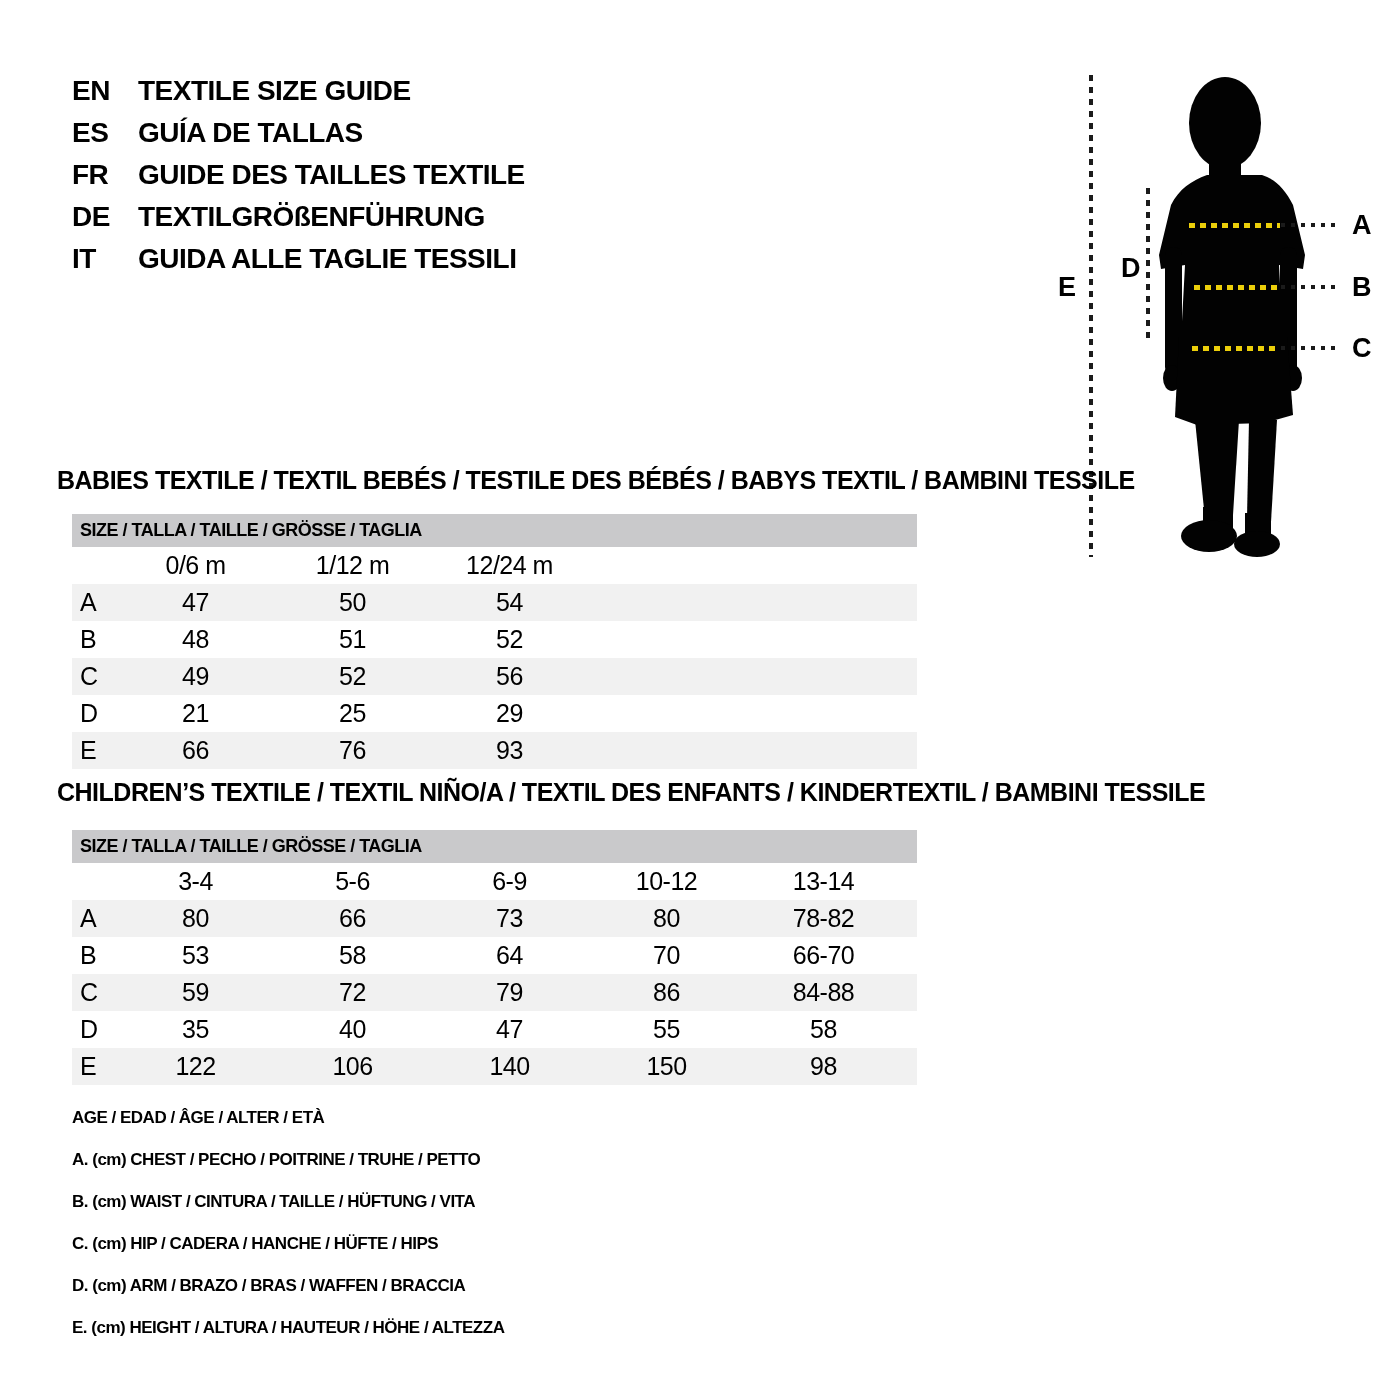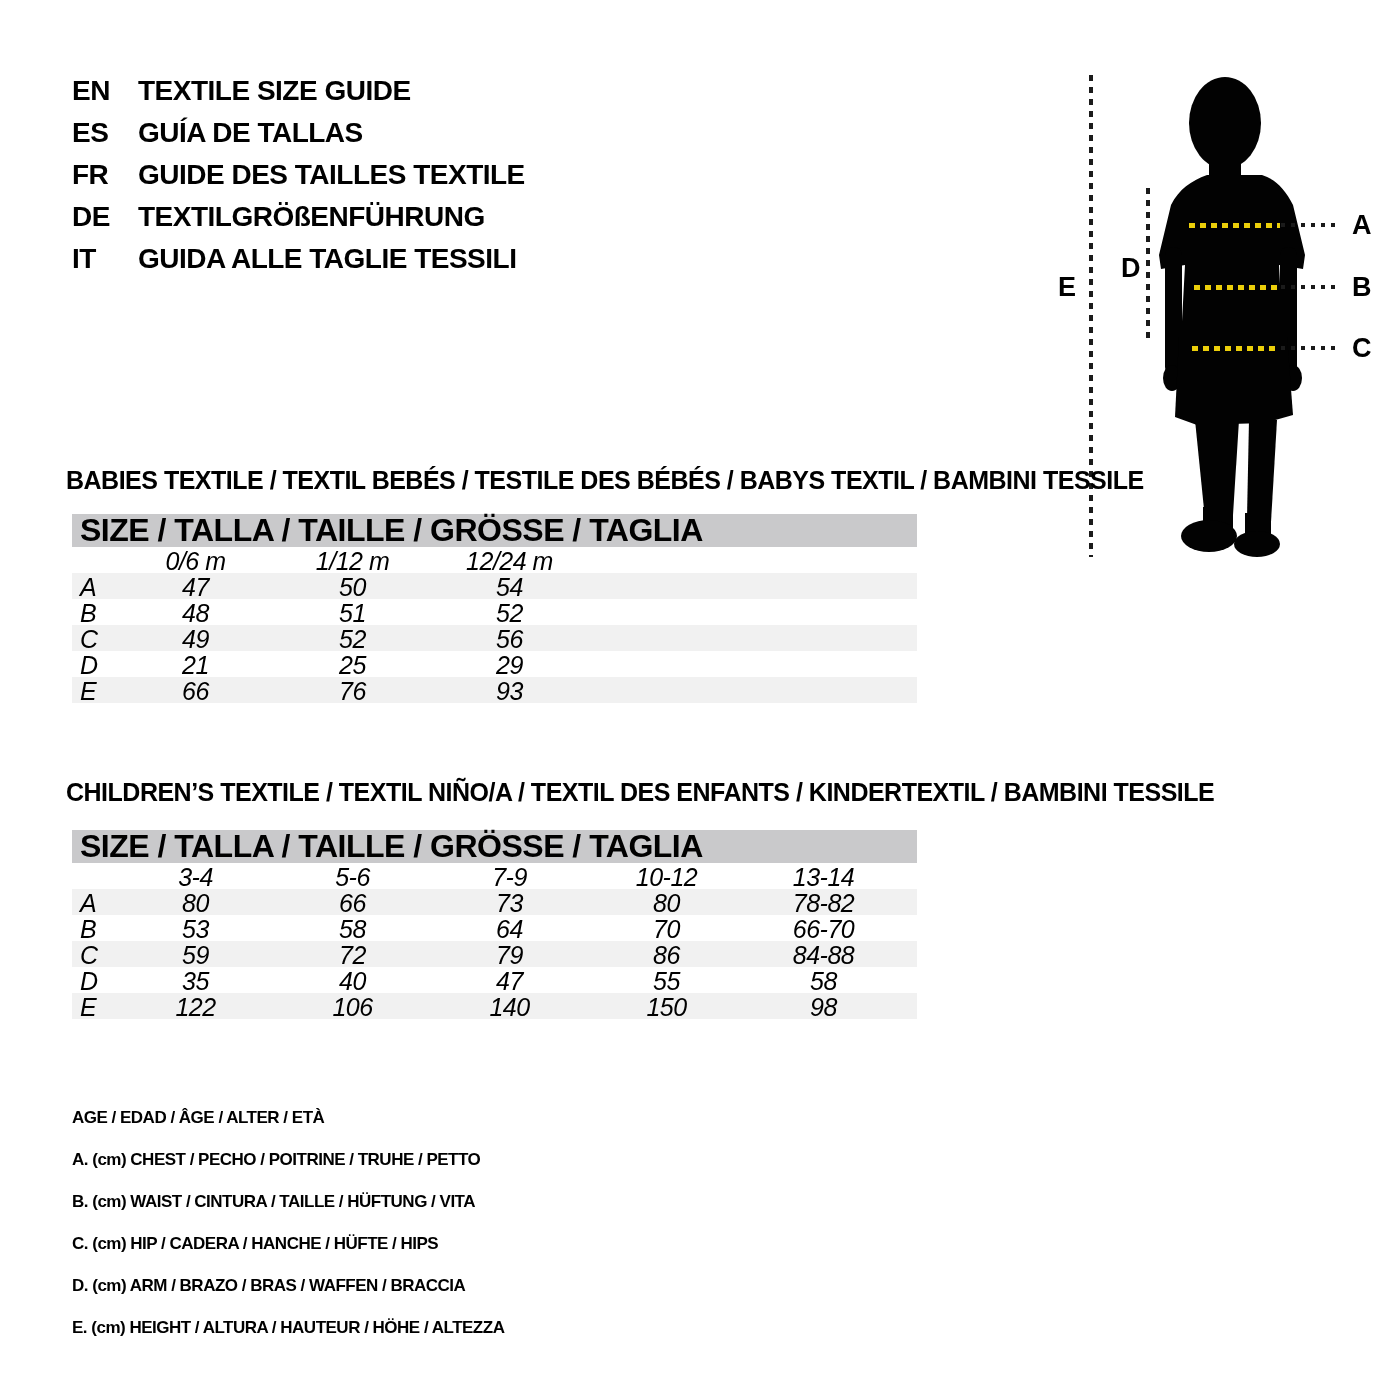--- a/index.html
+++ b/index.html
@@ -16,26 +16,26 @@
   .figure{position:absolute;left:1020px;top:60px;width:370px;height:525px;}
   .vdotted{position:absolute;width:4px;
     background-image:repeating-linear-gradient(to bottom,#1b1b1b 0px,#1b1b1b 6px,transparent 6px,transparent 12px);}
   .ydash{position:absolute;height:5px;
     background-image:repeating-linear-gradient(to right,var(--yellow) 0px,var(--yellow) 6px,transparent 6px,transparent 11px);z-index:3;}
   .bdots{position:absolute;height:4px;
     background-image:repeating-linear-gradient(to right,#1b1b1b 0px,#1b1b1b 4px,transparent 4px,transparent 10px);z-index:3;}
   .m-label{position:absolute;transform:translateY(-50%);font-size:27px;font-weight:700;}
   .sil{position:absolute;left:120px;top:15px;z-index:1;}
   
-  .section-title{position:absolute;left:49px;font-size:25px;font-weight:700;white-space:nowrap;}
+  .section-title{position:absolute;left:40px;font-size:25px;font-weight:700;white-space:nowrap;}
   
   .size-table{position:absolute;left:55px;width:845px;}
   .t-header{height:33px;line-height:33px;background:var(--header-bg);
-    font-size:32px;font-weight:700;padding-left:8px;box-sizing:border-box;}
-  .t-cols,.t-row{display:grid;height:26px;align-items:center;font-style:italic;}
+    font-size:18px;font-weight:700;padding-left:8px;box-sizing:border-box;}
+  .t-cols,.t-row{display:grid;height:37px;align-items:center;}
   .cell{font-size:25px;text-align:center;}
   .t-cols .cell{font-weight:400;}
   .label-cell{text-align:left;padding-left:8px;font-weight:400;}
   .shaded{background:var(--shade-bg);}
   
   .legend{position:absolute;left:55px;top:1097px;}
   .legend-line{height:42px;line-height:42px;font-size:17px;font-weight:700;white-space:nowrap;}
 </style>
 </head>
 <body>
@@ -149,21 +149,21 @@
       </div>
   </div>
 
   <div class="section-title" style="top:778px;">CHILDREN’S TEXTILE / TEXTIL NIÑO/A / TEXTIL DES ENFANTS / KINDERTEXTIL / BAMBINI TESSILE</div>
   <div class="size-table" style="top:830px;">
     <div class="t-header">SIZE / TALLA / TAILLE / GRÖSSE / TAGLIA</div>
     <div class="t-cols" style="grid-template-columns: 45px repeat(5, 157px);">
         <div class="cell label-cell"></div>
         <div class="cell">3-4</div>
         <div class="cell">5-6</div>
-        <div class="cell">7-9</div>
+        <div class="cell">6-9</div>
         <div class="cell">10-12</div>
         <div class="cell">13-14</div>
       </div>
     <div>
         <div class="t-row shaded" style="grid-template-columns: 45px repeat(5, 157px);">
           <div class="cell label-cell">A</div>
           <div class="cell">80</div>
           <div class="cell">66</div>
           <div class="cell">73</div>
           <div class="cell">80</div>

